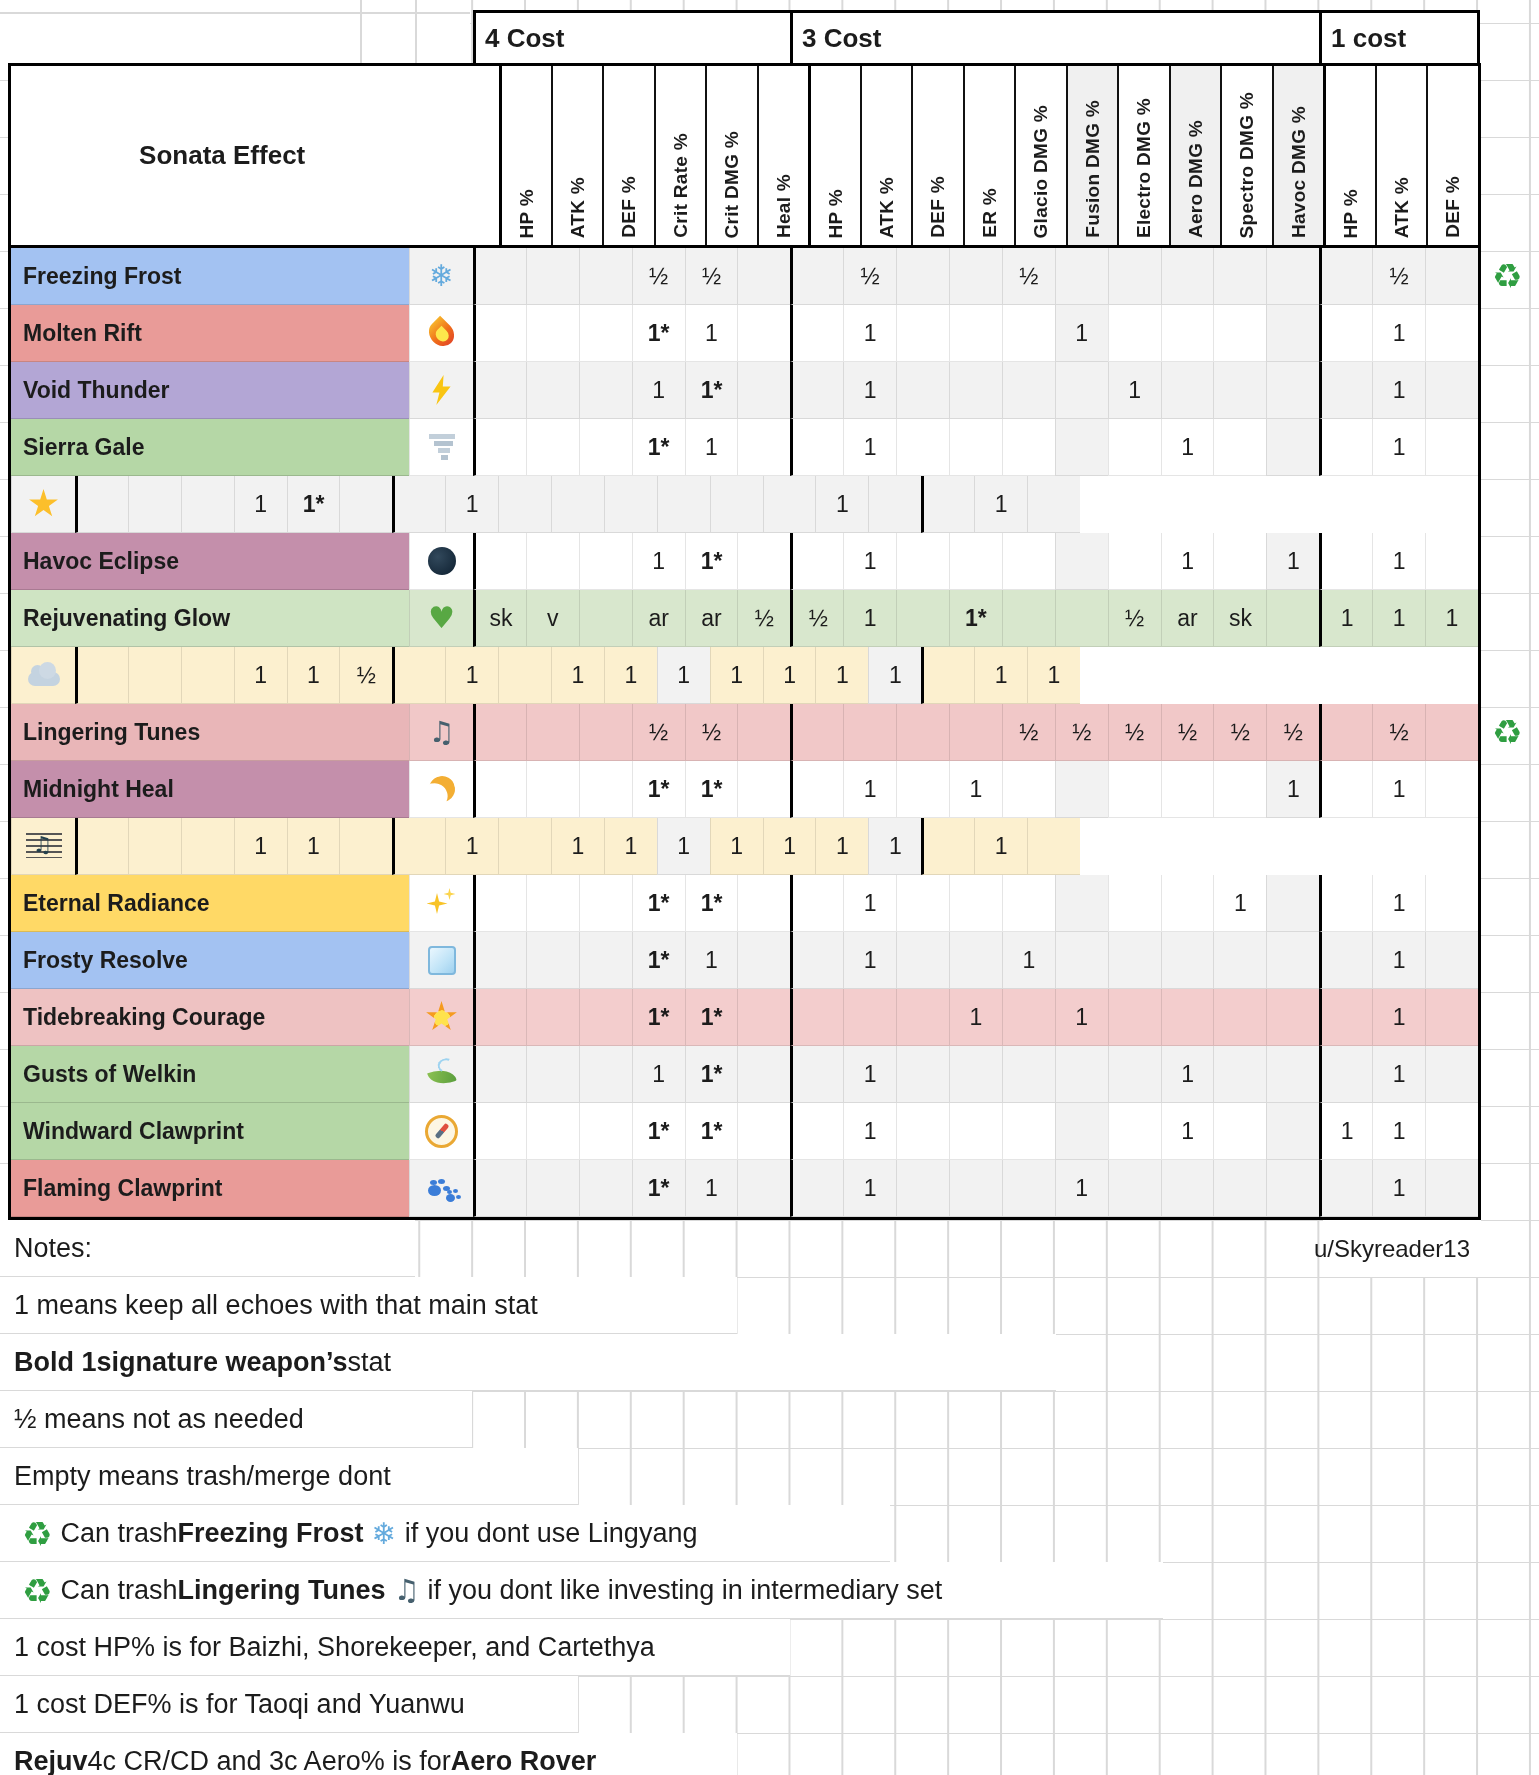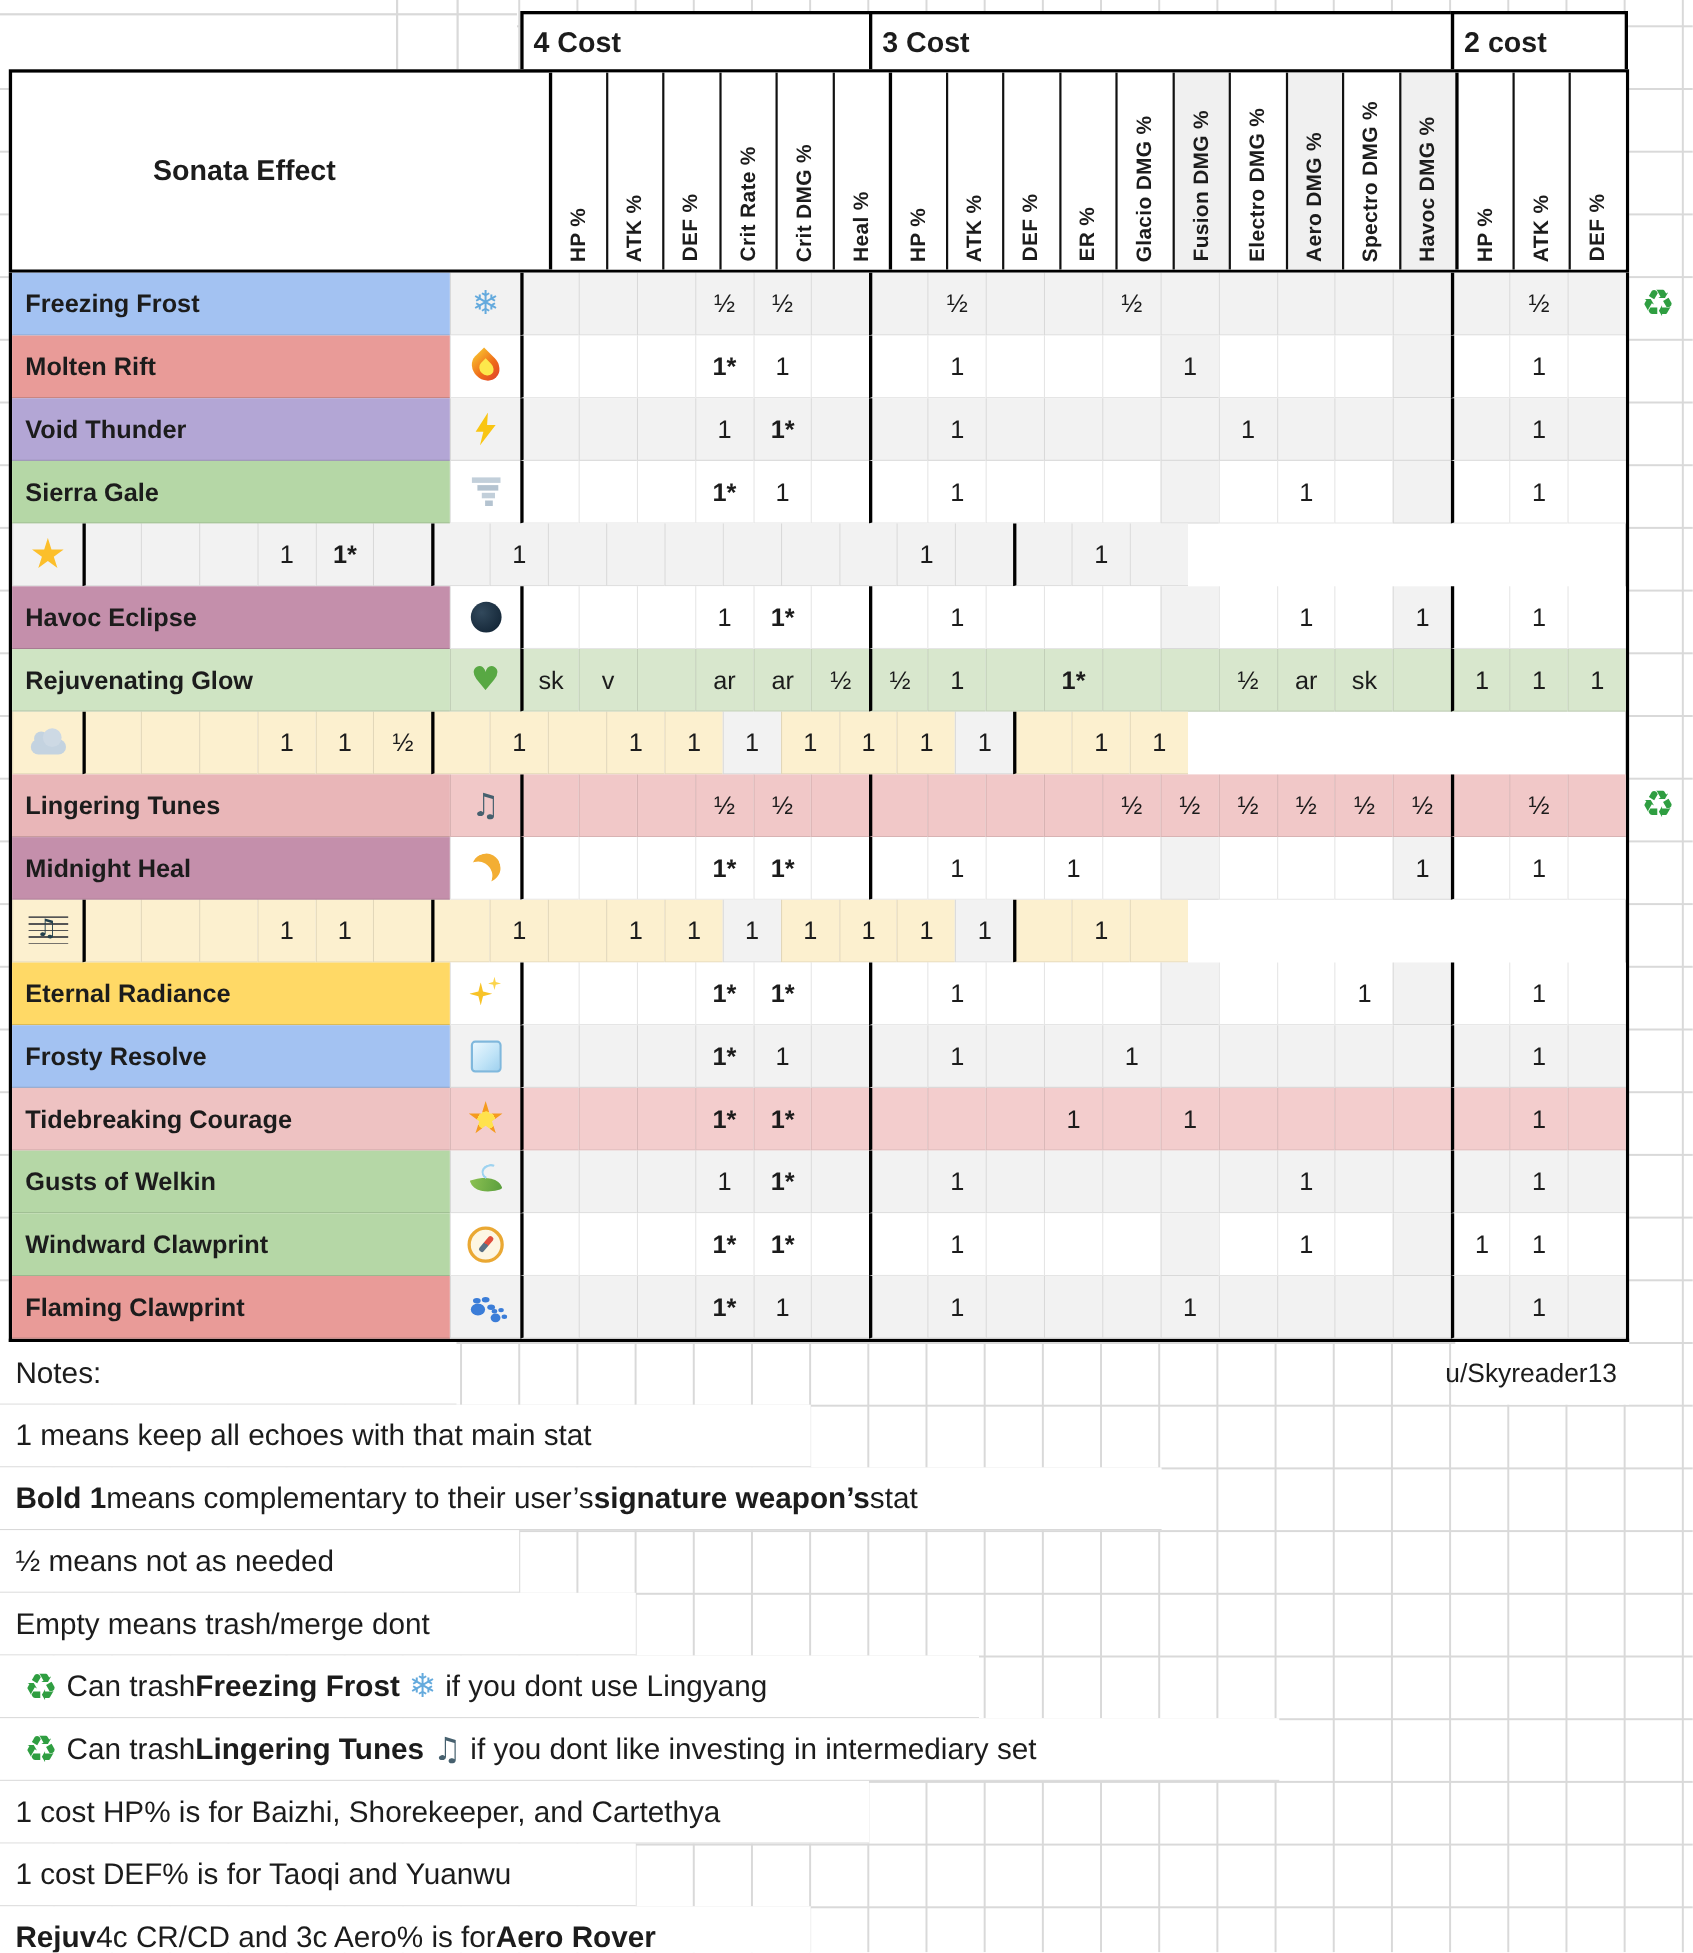--- a/index.html
+++ b/index.html
@@ -131,21 +131,21 @@
   </div>
 
   <div class="groups" id="groups">
       <div class="gbox" style="width: 320px;">
         <span>4 Cost</span>
       </div>
       <div class="gbox" style="width: 532px;">
         <span>3 Cost</span>
       </div>
       <div class="gbox" style="width: 161px;">
-        <span>2 cost</span>
+        <span>1 cost</span>
       </div>
     </div>
 
   <div class="hband" id="hband">
     <div class="corner">
       <span>Sonata Effect</span>
     </div>
   <div class="hcell thick">
         <span class="vlabel">HP %</span>
       </div>
@@ -702,21 +702,20 @@
       <div class="note-row" style="top: 1277px;">
         <div class="note-fill" style="width: 737px;"></div>
         <div class="note-text">
           <span>1 means keep all echoes with that main stat</span>
         </div>
       </div>
       <div class="note-row" style="top: 1334px;">
         <div class="note-fill" style="width: 1056px;"></div>
         <div class="note-text">
           <span class="b">Bold 1</span>
-          <span> means complementary to their user’s </span>
           <span class="b">signature weapon’s</span>
           <span> stat</span>
         </div>
       </div>
       <div class="note-row" style="top: 1391px;">
         <div class="note-fill" style="width: 472px;"></div>
         <div class="note-text">
           <span>½ means not as needed</span>
         </div>
       </div>

